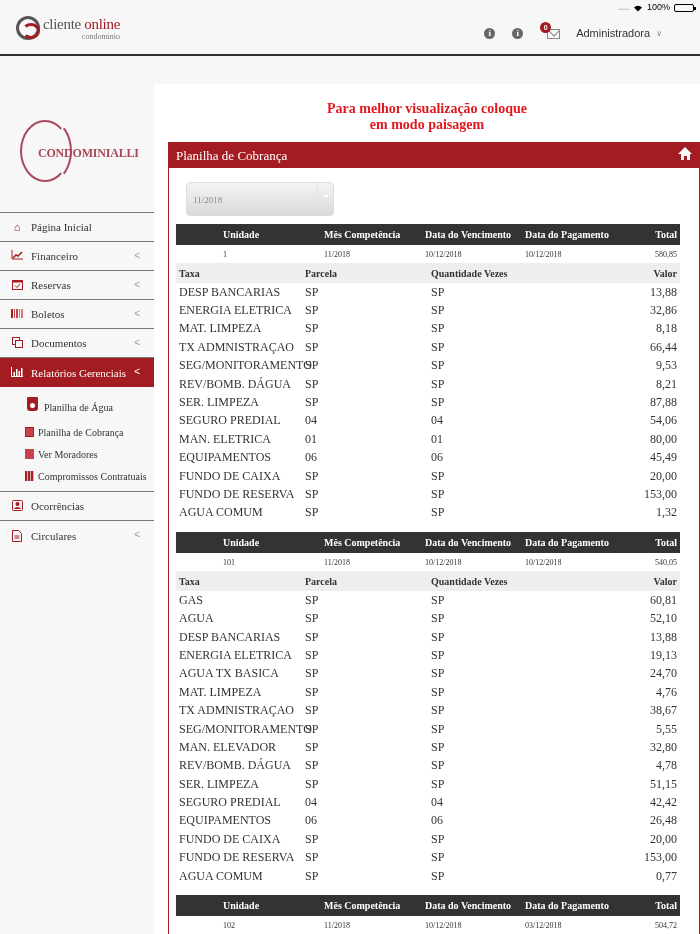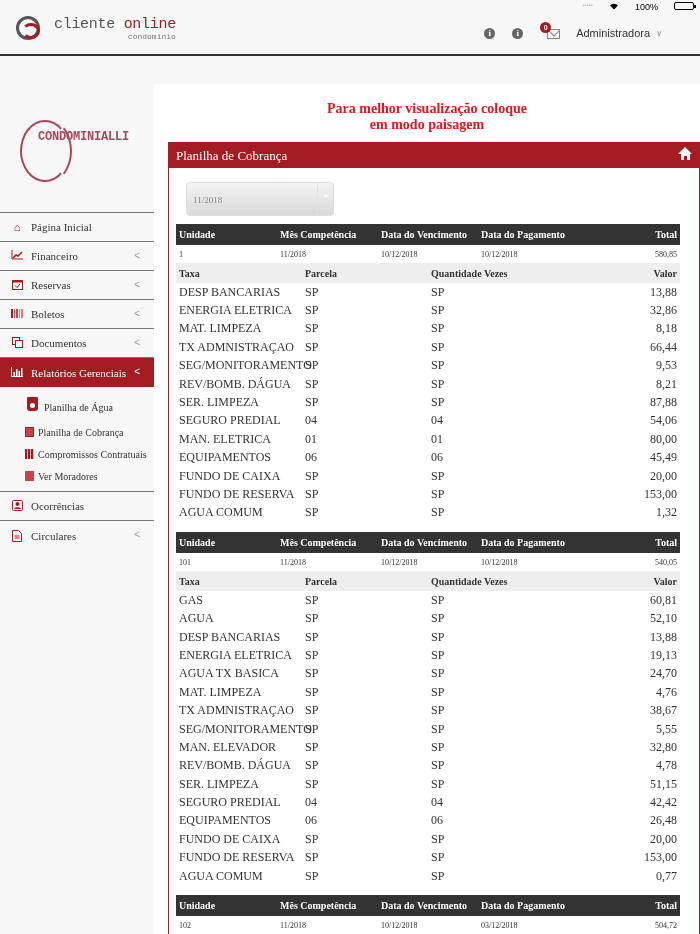--- a/index.html
+++ b/index.html
@@ -2,50 +2,50 @@
 <html><head>
 <meta charset="utf-8">
 <style>
   * { box-sizing: border-box; margin: 0; padding: 0; }
   html, body { width: 700px; height: 934px; overflow: hidden; background: #f7f7f7; }
   body { font-family: "Liberation Serif", serif; color: #333; position: relative; }
 
   
   .statusbar { position: absolute; left: 0; top: 0; width: 700px; height: 14px; background: #f7f7f7; font-family: "Liberation Sans", sans-serif; font-size: 9px; color: #000; }
   .statusbar .time { position: absolute; left: 5px; top: 12px; font-weight: normal; }
-  .statusbar .right { position: absolute; right: 6px; top: 2px; display: flex; align-items: flex-start; gap: 16px; }
+  .statusbar .right { position: absolute; right: 6px; top: 2px; display: flex; align-items: flex-end; gap: 4px; }
   .battery { width: 20px; height: 8px; border: 1px solid #000; border-radius: 2px; position: relative; padding: 1px; }
   .battery::after { content: ""; position: absolute; right: -3px; top: 2px; width: 2px; height: 3px; background: #000; }
   .battery .fill { width: 100%; height: 100%; background: #000; }
 
   
   .topbar { position: absolute; left: 0; top: 14px; width: 700px; height: 42px; background: #f7f7f7; border-bottom: 2px solid #333; }
   .logo { position: absolute; left: 16px; top: 2px; display: flex; align-items: flex-start; }
   .logo-mark { width: 24px; height: 24px; border-radius: 50%; border: 3px solid #555; position: relative; }
   .logo-mark::after { content: ""; position: absolute; left: 3px; top: 4px; width: 12px; height: 10px; border: 3px solid #a31c22; border-radius: 50%; border-left-color: transparent; }
-  .logo-text { margin-left: 14px; font-family: Liberation Mono, monospace; }
+  .logo-text { margin-left: 3px; font-family: Liberation Serif, serif; }
   .logo-text .l1 { font-size: 15px; color: #555; line-height: 17px; letter-spacing: -0.3px; }
   .logo-text .l1 .on { color: #a31c22; }
   .logo-text .l2 { font-size: 8px; color: #777; text-align: right; line-height: 8px; }
 
   .hdr-right { position: absolute; right: 38px; top: 12px; display: flex; align-items: center; font-family: "Liberation Sans", sans-serif; }
   .info-icon { width: 11px; height: 11px; border-radius: 50%; background: #666; color: #fff; font-size: 9px; font-weight: bold; text-align: center; line-height: 11px; font-family: "Liberation Serif", serif; margin-right: 17px; }
   .mail-wrap { position: relative; width: 22px; height: 14px; margin-right: 14px; }
   .mail-icon { position: absolute; left: 7px; top: 3px; width: 13px; height: 10px; border: 1px solid #888; }
   .mail-icon::after { content: ""; position: absolute; left: 2px; top: -3px; width: 7px; height: 7px; border-right: 1px solid #888; border-bottom: 1px solid #888; transform: rotate(45deg); }
   .badge { position: absolute; left: 0; top: -4px; width: 11px; height: 11px; border-radius: 50%; background: #a31c22; color: #fff; font-size: 7px; font-weight: bold; text-align: center; line-height: 11px; }
   .user { font-size: 11px; color: #333; display: flex; align-items: center; }
   .user .chev { margin-left: 6px; font-size: 8px; color: #888; }
 
   
   .sidebar { position: absolute; left: 0; top: 58px; width: 154px; height: 876px; background: #f7f7f7; }
   .brand { height: 154px; position: relative; }
   .brand .arc { position: absolute; left: 20px; top: 62px; width: 50px; height: 62px; border: 2px solid #a8485a; border-radius: 50%; border-right-color: transparent; }
   .brand .arc2 { position: absolute; left: 28px; top: 62px; width: 44px; height: 62px; border: 2px solid transparent; border-right-color: #a8485a; border-radius: 50%; clip-path: inset(0 0 0 60%); }
-  .brand .name { position: absolute; left: 38px; top: 72px; font-family: Liberation Mono, monospace; font-weight: bold; color: #a8485a; font-size: 12px; letter-spacing: -0.2px; }
+  .brand .name { position: absolute; left: 38px; top: 88px; font-family: Liberation Serif, serif; font-weight: bold; color: #a8485a; font-size: 12px; letter-spacing: -0.2px; }
   .nav { border-top: 1px solid #777; }
   .nav-item { height: 29px; border-bottom: 1px solid #777; display: flex; align-items: center; padding-left: 11px; font-size: 11px; color: #333; position: relative; }
   .nav-item .ico { width: 12px; height: 12px; margin-right: 8px; display: inline-block; position: relative; color: #a31c22; font-size: 11px; line-height: 12px; text-align: center; }
   .nav-item .chev { position: absolute; right: 14px; top: 8px; font-size: 10px; color: #999; font-family: "Liberation Sans", sans-serif; }
   .nav-item.active { background: #a31c22; color: #fff; border-bottom: none; }
   .nav-item.active .ico { color: #fff; }
   .nav-item.active .chev { color: #fff; }
   .subnav { padding: 6px 0 4px 0; border-bottom: 1px solid #777; }
   .sub-item { display: flex; align-items: center; padding-left: 25px; font-size: 10px; color: #333; height: 22px; }
   .sub-item.big { height: 28px; padding-left: 27px; }
@@ -69,21 +69,21 @@
   .home .door { position: absolute; left: 6px; top: 9px; width: 3px; height: 4px; background: #a31c22; }
 
   .select { position: absolute; left: 17px; top: 39px; width: 148px; height: 34px; border: 1px solid #ddd; border-radius: 4px; background: linear-gradient(#f4f4f4, #d9d9d9); font-size: 9px; color: #888; padding-left: 6px; line-height: 34px; }
   .select .caret { position: absolute; right: 0; top: 0; width: 16px; height: 32px; border-left: 1px solid #e3e3e3; }
   .select .caret::after { content: ""; position: absolute; left: 5px; top: 12px; border-left: 3px solid transparent; border-right: 3px solid transparent; border-top: 3px solid #fff; }
 
   .records { position: absolute; left: 7px; top: 81px; width: 504px; }
   .rec { margin-bottom: 10px; }
   .rhead { height: 21px; background: #333; color: #fff; font-weight: bold; font-size: 10px; display: flex; align-items: center; padding: 0 3px; }
   .rrow { height: 18px; font-size: 8px; display: flex; align-items: center; padding: 0 3px; color: #333; }
-  .c1 { width: 101px; } .c2 { width: 101px; } .c3 { width: 100px; } .c4 { flex: 1; } .c5 { width: 60px; text-align: right; }
+  .c1 { width: 101px; margin-left: 44px; } .c2 { width: 101px; } .c3 { width: 100px; } .c4 { flex: 1; } .c5 { width: 60px; text-align: right; }
   .thead { height: 20px; background: #eee; font-weight: bold; font-size: 10px; display: flex; align-items: center; padding: 0 3px; }
   .t1 { width: 126px; } .t2 { width: 126px; } .t3 { flex: 1; } .t4 { width: 60px; text-align: right; }
   .trow { height: 18.4px; font-size: 12px; display: flex; align-items: center; padding: 0 3px; color: #333; }
 </style>
 </head>
 <body>
 
 <div class="statusbar">
   <span class="time"><span>4:14 PM</span>&nbsp;&nbsp;&nbsp;<span>Tue Apr 23</span></span>
   <div class="right">
@@ -179,26 +179,26 @@
     <div class="subnav">
       <div class="sub-item big">
         <span class="sico cup"></span>
         <span>Planilha de Água</span>
       </div>
       <div class="sub-item">
         <span class="sico sheet"></span>
         <span>Planilha de Cobrança</span>
       </div>
       <div class="sub-item">
+        <span class="sico phone"></span>
+        <span>Ver Moradores</span>
+      </div>
+      <div class="sub-item">
         <span class="sico cal"></span>
         <span>Compromissos Contratuais</span>
-      </div>
-      <div class="sub-item">
-        <span class="sico phone"></span>
-        <span>Ver Moradores</span>
       </div>
     </div>
     <div class="nav-item">
       <span class="ico"><svg width="11" height="11" viewBox="0 0 11 11">
             <rect x="0.5" y="0.5" width="10" height="10" rx="1" stroke="#a31c22" fill="none"></rect>
             <circle cx="5.5" cy="4" r="2" fill="#a31c22"></circle>
             <path d="M2 9C2 6.5 9 6.5 9 9Z" fill="#a31c22"></path>
           </svg></span>
       <span>Ocorrências</span>
     </div>

